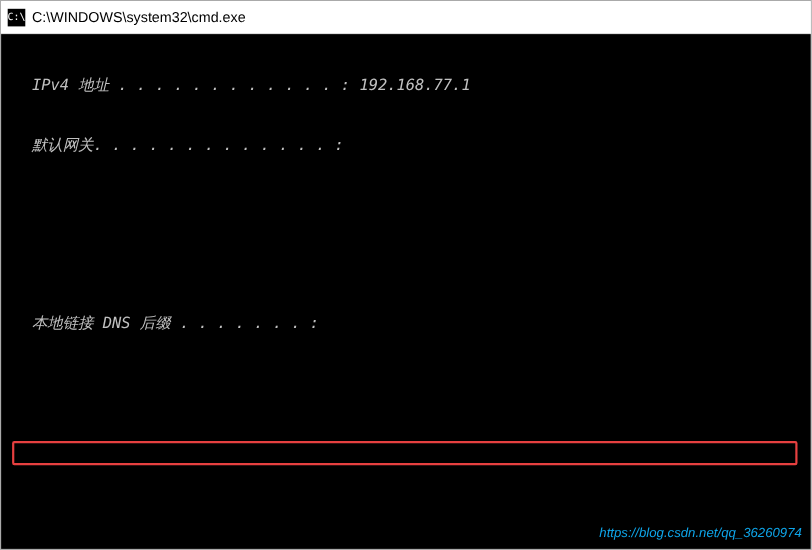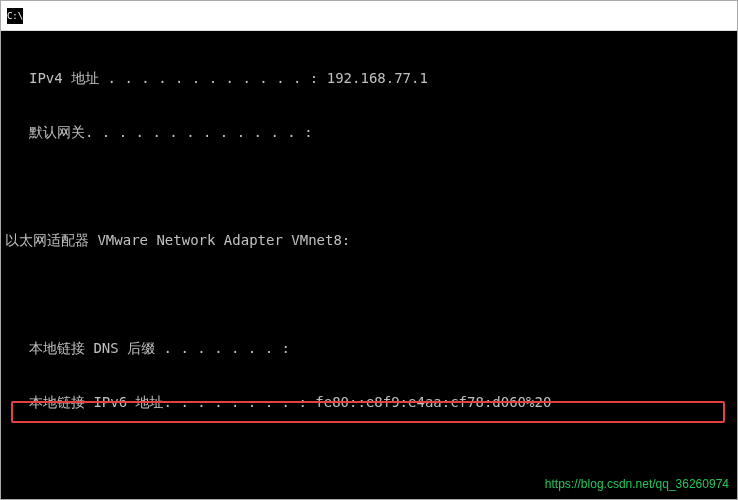--- a/index.html
+++ b/index.html
@@ -46,60 +46,60 @@
       flex: 1;
       background: #000;
       color: #c0c0c0;
       font-family: "NSimSun", "SimSun", "Consolas", monospace;
       font-size: 14px;
       line-height: 18px;
       padding: 2px 0;
       white-space: pre;
       overflow: hidden;
       position: relative;
+      font-style: italic;
     }
     .line {
       padding: 0 4px;
       height: 18px;
     }
     .indent1 { padding-left: 28px; }
     .highlight-box {
       position: absolute;
       border: 2px solid #e74040;
       border-radius: 2px;
       left: 10px;
       top: 370px;
       width: 714px;
       height: 22px;
       pointer-events: none;
     }
     .watermark {
       position: absolute;
       right: 8px;
       bottom: 6px;
-      color: #22c55e;
+      color: #0ea5e9;
       font-size: 12px;
       font-family: Arial, sans-serif;
     }
   </style>
 </head>
 <body>
 
 <div class="window">
   <div class="titlebar">
     <div class="titlebar-icon">C:\</div>
+    <span>C:\WINDOWS\system32\cmd.exe</span>
   </div>
   <div class="terminal">
     <div class="line indent1"><span>IPv4 地址 . . . . . . . . . . . . :</span> <span>192.168.77.1</span></div>
     <div class="line indent1"><span>默认网关. . . . . . . . . . . . . :</span></div>
     <div class="line"> </div>
-    <div class="line">以太网适配器 VMware Network Adapter VMnet8:</div>
     <div class="line"> </div>
     <div class="line indent1"><span>本地链接 DNS 后缀 . . . . . . . :</span></div>
-    <div class="line indent1"><span>本地链接 IPv6 地址. . . . . . . . :</span> <span>fe80::e8f9:e4aa:cf78:d060%20</span></div>
     
     
     
     
     
     
     
     
     
     

